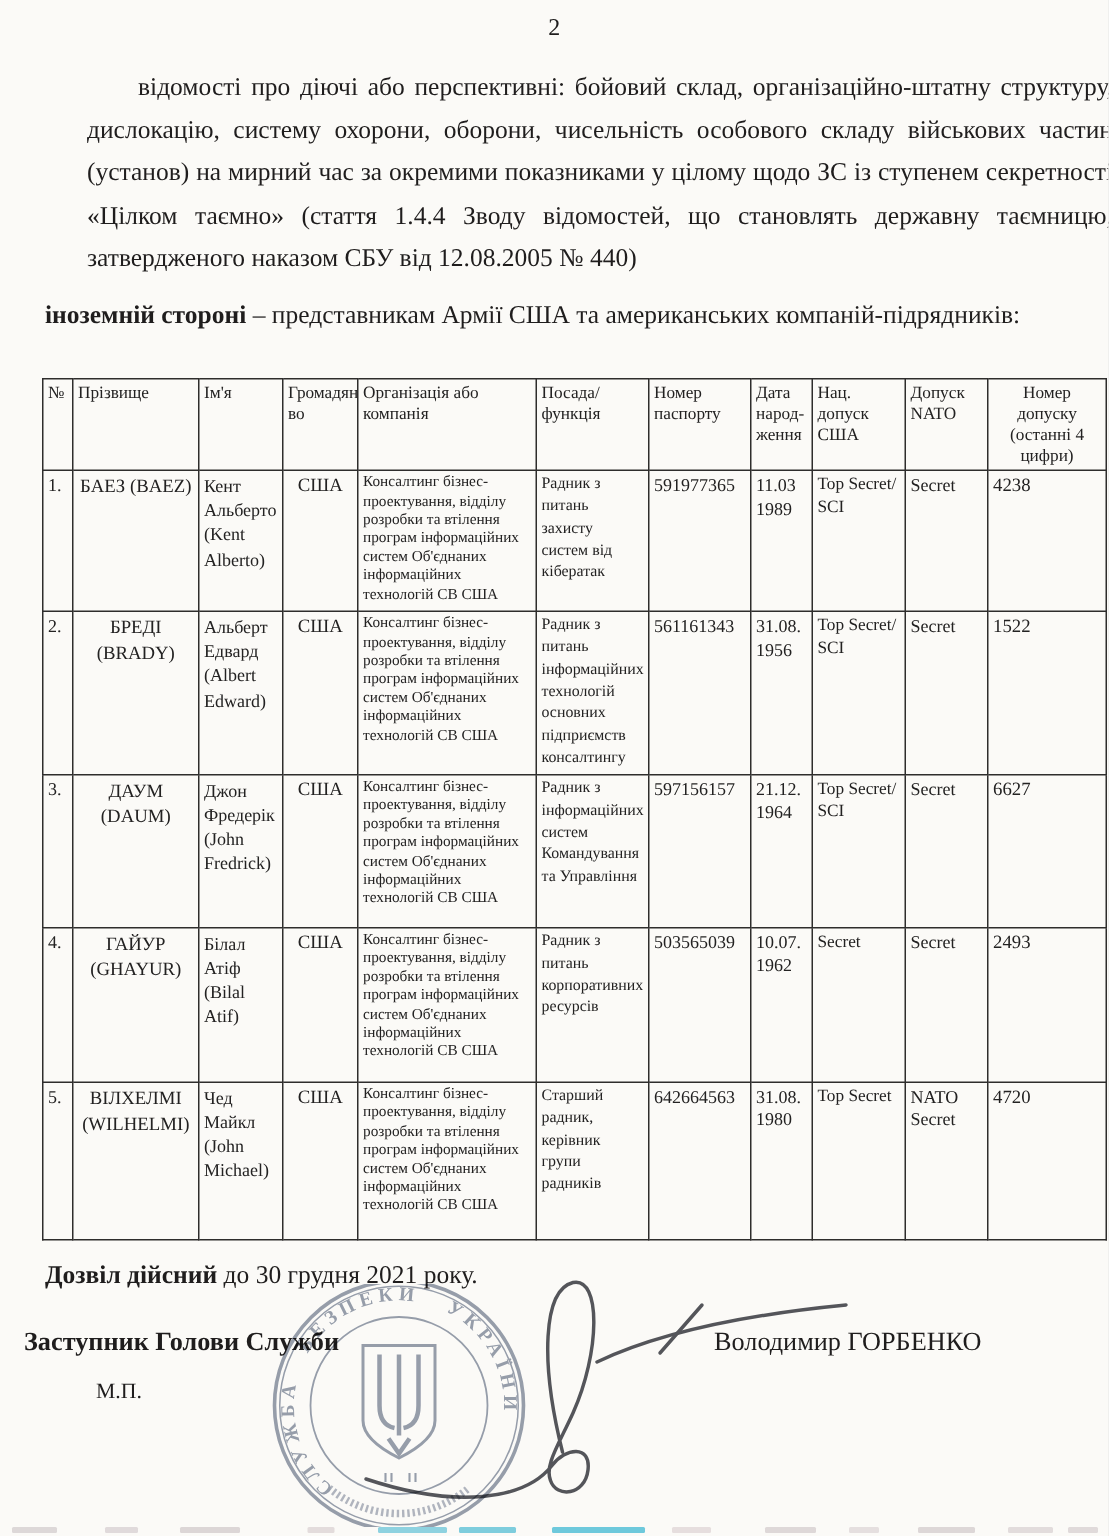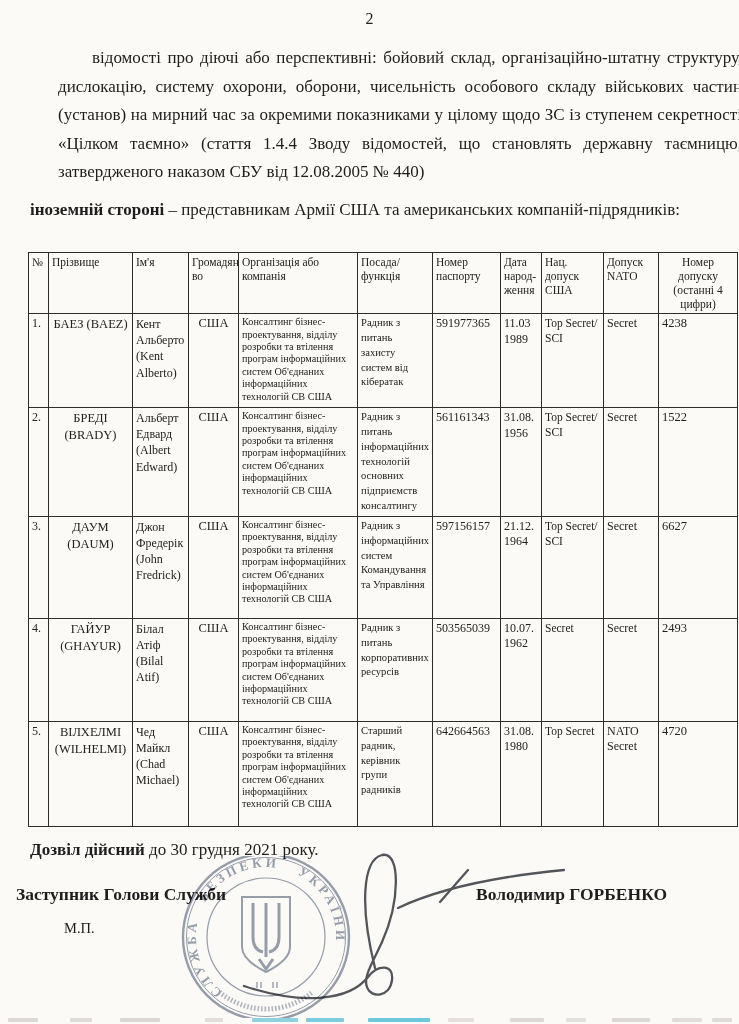--- a/index.html
+++ b/index.html
@@ -47,21 +47,21 @@
   td.col-citizenship{font-size:12.5px;text-align:center;}
   td.col-organization{font-size:10.2px;line-height:1.22;}
   td.col-position{font-size:10.6px;line-height:1.4;}
   td.col-passport{font-size:12px;padding-left:4px;}
   td.col-birth_date{font-size:12px;white-space:pre-line;line-height:1.3;}
   td.col-us_clearance{font-size:11.5px;line-height:1.3;margin-top:36px;}
   td.col-nato_clearance{font-size:12px;line-height:1.3;padding-left:5px;}
   td.col-permit_last4{font-size:12.5px;text-align:left;}
   .validity{position:absolute;top:840px;left:30px;font-size:17px;}
   .signer-title{position:absolute;top:884px;left:16px;font-size:17.5px;font-weight:bold;z-index:2;}
-  .signer-name{position:absolute;top:884px;left:476px;font-size:17.5px;font-weight:bold;}
+  .signer-name{position:absolute;top:884px;left:476px;font-size:17.5px;font-weight:normal;}
   .mp{position:absolute;top:920px;left:64px;font-size:14.5px;}
   .stamp{position:absolute;top:856px;left:180px;width:172px;height:162px;mix-blend-mode:multiply;opacity:.82;z-index:3;}
   .signature{position:absolute;top:846px;left:212px;width:380px;height:172px;mix-blend-mode:multiply;opacity:.88;z-index:4;}
   .artifact-strip{position:absolute;left:0;bottom:1px;width:739px;height:7px;z-index:5;}
   .artifact-strip span{position:absolute;top:2px;height:4px;border-radius:1px;}
 </style>
 </head>
 <body>
 
 <div class="page">
@@ -165,21 +165,21 @@
           <td class="col-passport">503565039</td>
           <td class="col-birth_date">10.07.
 1962</td>
           <td class="col-us_clearance">Secret</td>
           <td class="col-nato_clearance">Secret</td>
           <td class="col-permit_last4">2493</td>
         </tr>
         <tr>
           <td class="col-num">5.</td>
           <td class="col-surname">ВІЛХЕЛМІ (WILHELMI)</td>
-          <td class="col-name">Чед Майкл (Chad Michael)</td>
+          <td class="col-name">Чед Майкл (John Michael)</td>
           <td class="col-citizenship">США</td>
           <td class="col-organization">Консалтинг бізнес-проектування, відділу розробки та втілення програм інформаційних систем Об'єднаних інформаційних технологій СВ США</td>
           <td class="col-position">Старший радник, керівник групи радників</td>
           <td class="col-passport">642664563</td>
           <td class="col-birth_date">31.08.
 1980</td>
           <td class="col-us_clearance">Top Secret</td>
           <td class="col-nato_clearance">NATO Secret</td>
           <td class="col-permit_last4">4720</td>
         </tr>

